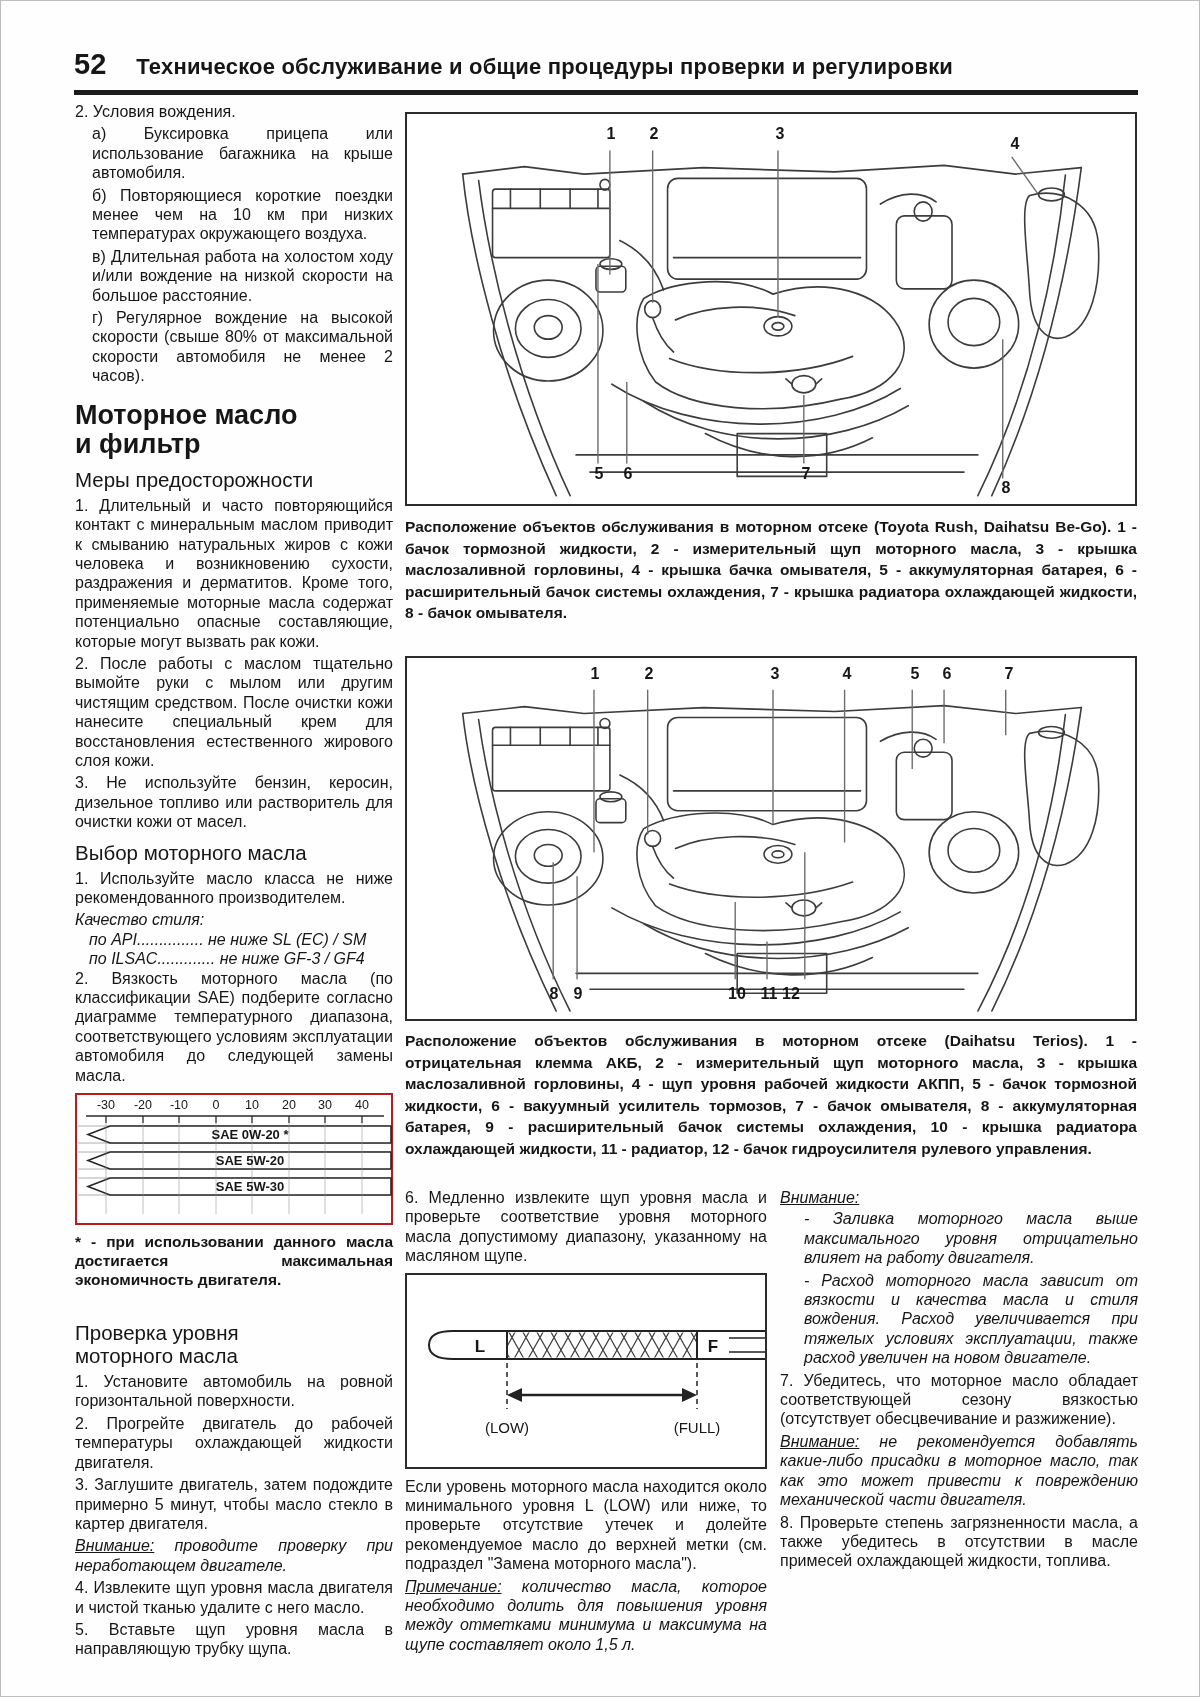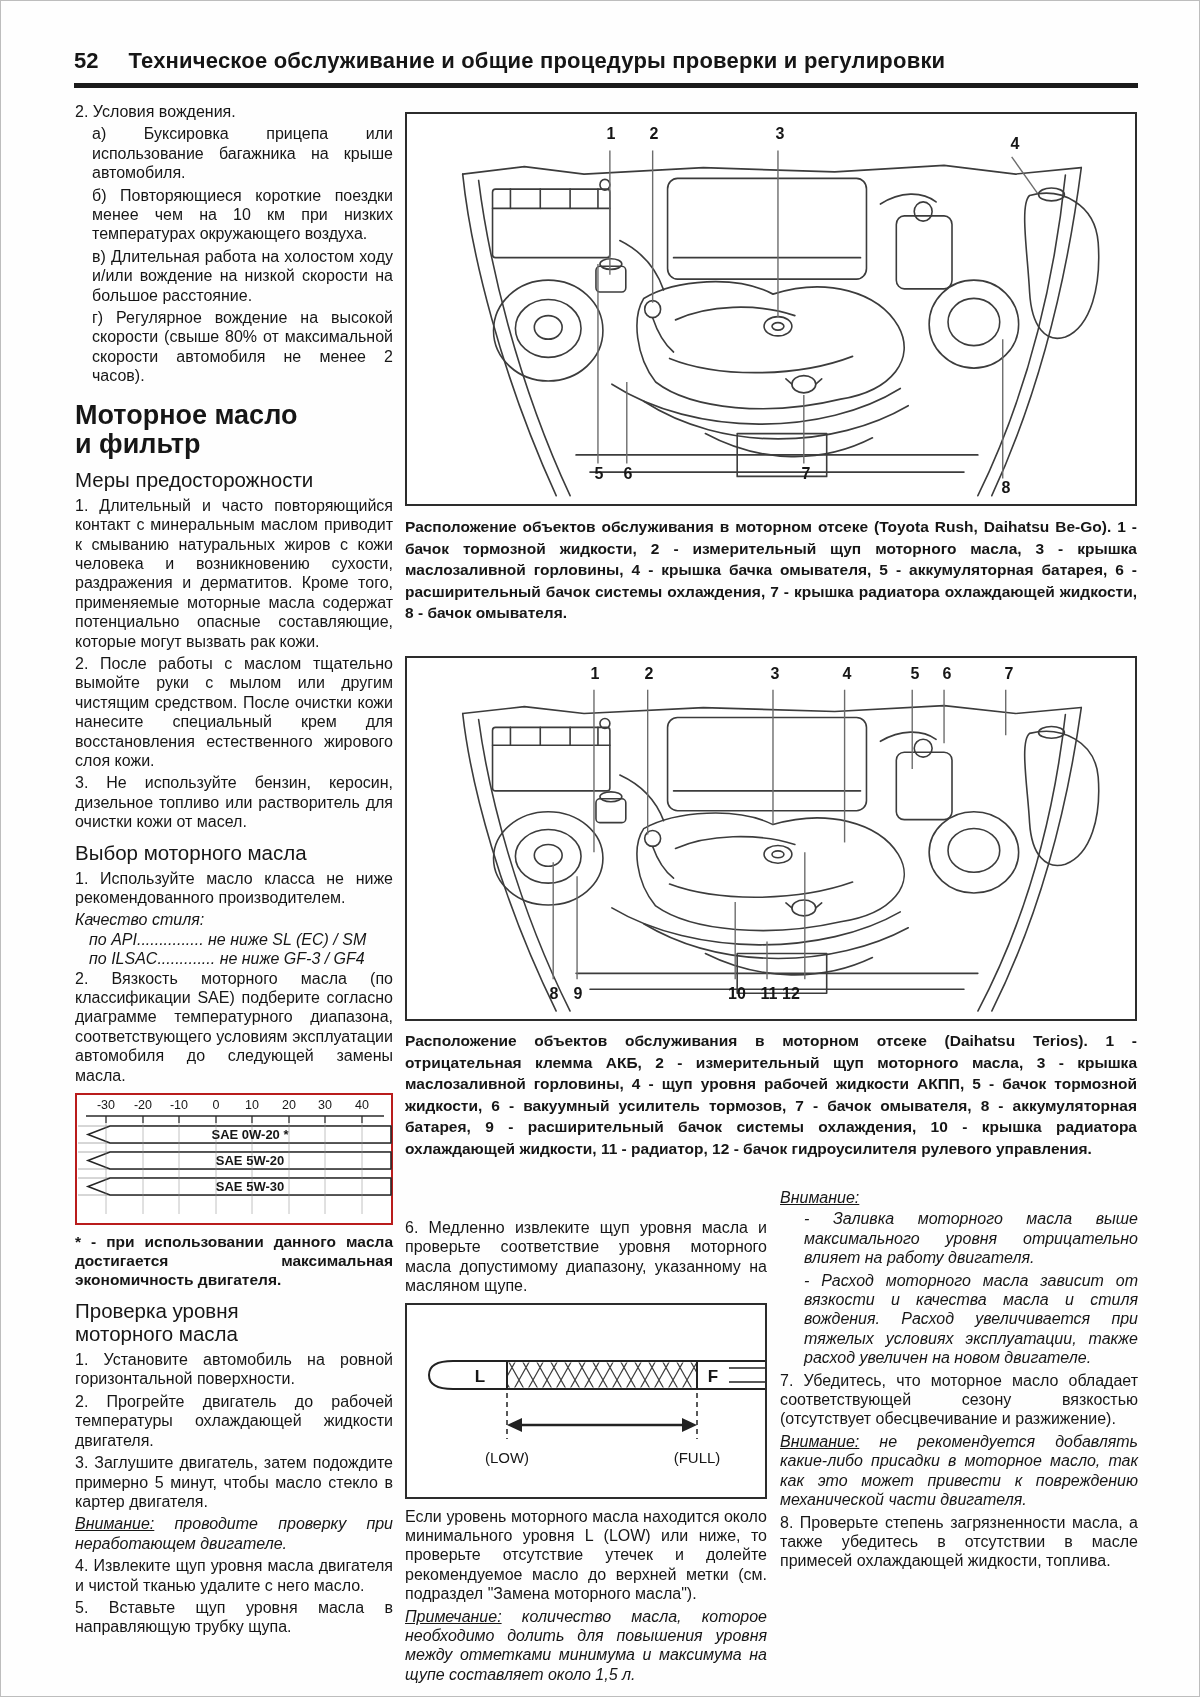--- a/index.html
+++ b/index.html
@@ -2,35 +2,35 @@
 <html><head>
 <meta charset="utf-8">
 <style>
   html,body{margin:0;padding:0;background:#cfcfcf;}
   .page{position:relative;width:1200px;height:1697px;background:#fefefe;
         font-family:"Liberation Sans",sans-serif;color:#161616;overflow:hidden;
         box-shadow:inset 0 0 0 1px #bdbdbd;}
   
   .header{position:absolute;left:74px;top:48px;width:1064px;display:flex;align-items:baseline;gap:30px;
           border-bottom:5px solid #1b1b1b;padding-bottom:9px;}
-  .page-num{font-size:22px;font-weight:bold;text-align:center;}
+  .page-num{font-size:29px;font-weight:bold;text-align:center;}
   .header-title{font-size:22px;font-weight:bold;letter-spacing:.2px;}
   
   p{margin:0 0 3px 0;font-size:16px;line-height:19.4px;text-align:justify;}
   .indent{padding-left:17px;}
   h1{font-size:27px;line-height:29px;margin:15px 0 12px 0;font-weight:bold;}
   h2{font-size:20.5px;line-height:23px;margin:9px 0 5px 0;font-weight:normal;}
   .it{font-style:italic;}
   .ul{text-decoration:underline;}
   .spec{font-style:italic;padding-left:14px;margin-bottom:0;text-align:left;}
   .speclabel{font-style:italic;margin-bottom:0;text-align:left;}
   .foot{font-weight:bold;font-size:15.5px;line-height:19px;margin-top:7px;}
   
   .col-left{position:absolute;left:75px;top:102px;width:318px;}
-  .col-mid{position:absolute;left:405px;top:1218px;width:362px;}
+  .col-mid{position:absolute;left:405px;top:1188px;width:362px;}
   .col-right{position:absolute;left:780px;top:1188px;width:358px;}
   .bullet{font-style:italic;padding-left:24px;}
   
   .diagram{position:absolute;border:2px solid #2c2c2c;background:#fff;}
   .d1{left:405px;top:112px;width:728px;height:390px;}
   .d2{left:405px;top:656px;width:728px;height:361px;}
   .diagram svg{display:block;}
   .callout{position:absolute;transform:translateX(-50%);font-weight:bold;font-size:16px;line-height:16px;}
   .caption{position:absolute;left:405px;width:732px;font-weight:bold;
            font-size:15.5px;line-height:21.5px;text-align:justify;}
@@ -148,21 +148,21 @@
         </g>
         <g font-size="13" font-weight="bold" text-anchor="middle">
           <text x="172" y="43">SAE 0W-20 *</text>
           <text x="172" y="69">SAE 5W-20</text>
           <text x="172" y="95">SAE 5W-30</text>
         </g>
       </svg>
     </div>
     <p class="foot">* - при использовании данного масла достигается максимальная экономичность двигателя.</p>
 
-    <h2 style="margin-top:10px;"><span>Проверка уровня</span><br><span>моторного масла</span></h2>
+    <h2 style="margin-top:32px;"><span>Проверка уровня</span><br><span>моторного масла</span></h2>
     <p>1. Установите автомобиль на ровной горизонтальной поверхности.</p>
     <p>2. Прогрейте двигатель до рабочей температуры охлаждающей жидкости двигателя.</p>
     <p>3. Заглушите двигатель, затем подождите примерно 5 минут, чтобы масло стекло в картер двигателя.</p>
     <p class="it"><span class="ul">Внимание:</span><span> проводите проверку при неработающем двигателе.</span></p>
     <p>4. Извлеките щуп уровня масла двигателя и чистой тканью удалите с него масло.</p>
     <p>5. Вставьте щуп уровня масла в направляющую трубку щупа.</p>
   </div>
 
   <div class="diagram d1">
     <svg width="728" height="386" viewBox="0 0 732 360" preserveAspectRatio="none">

